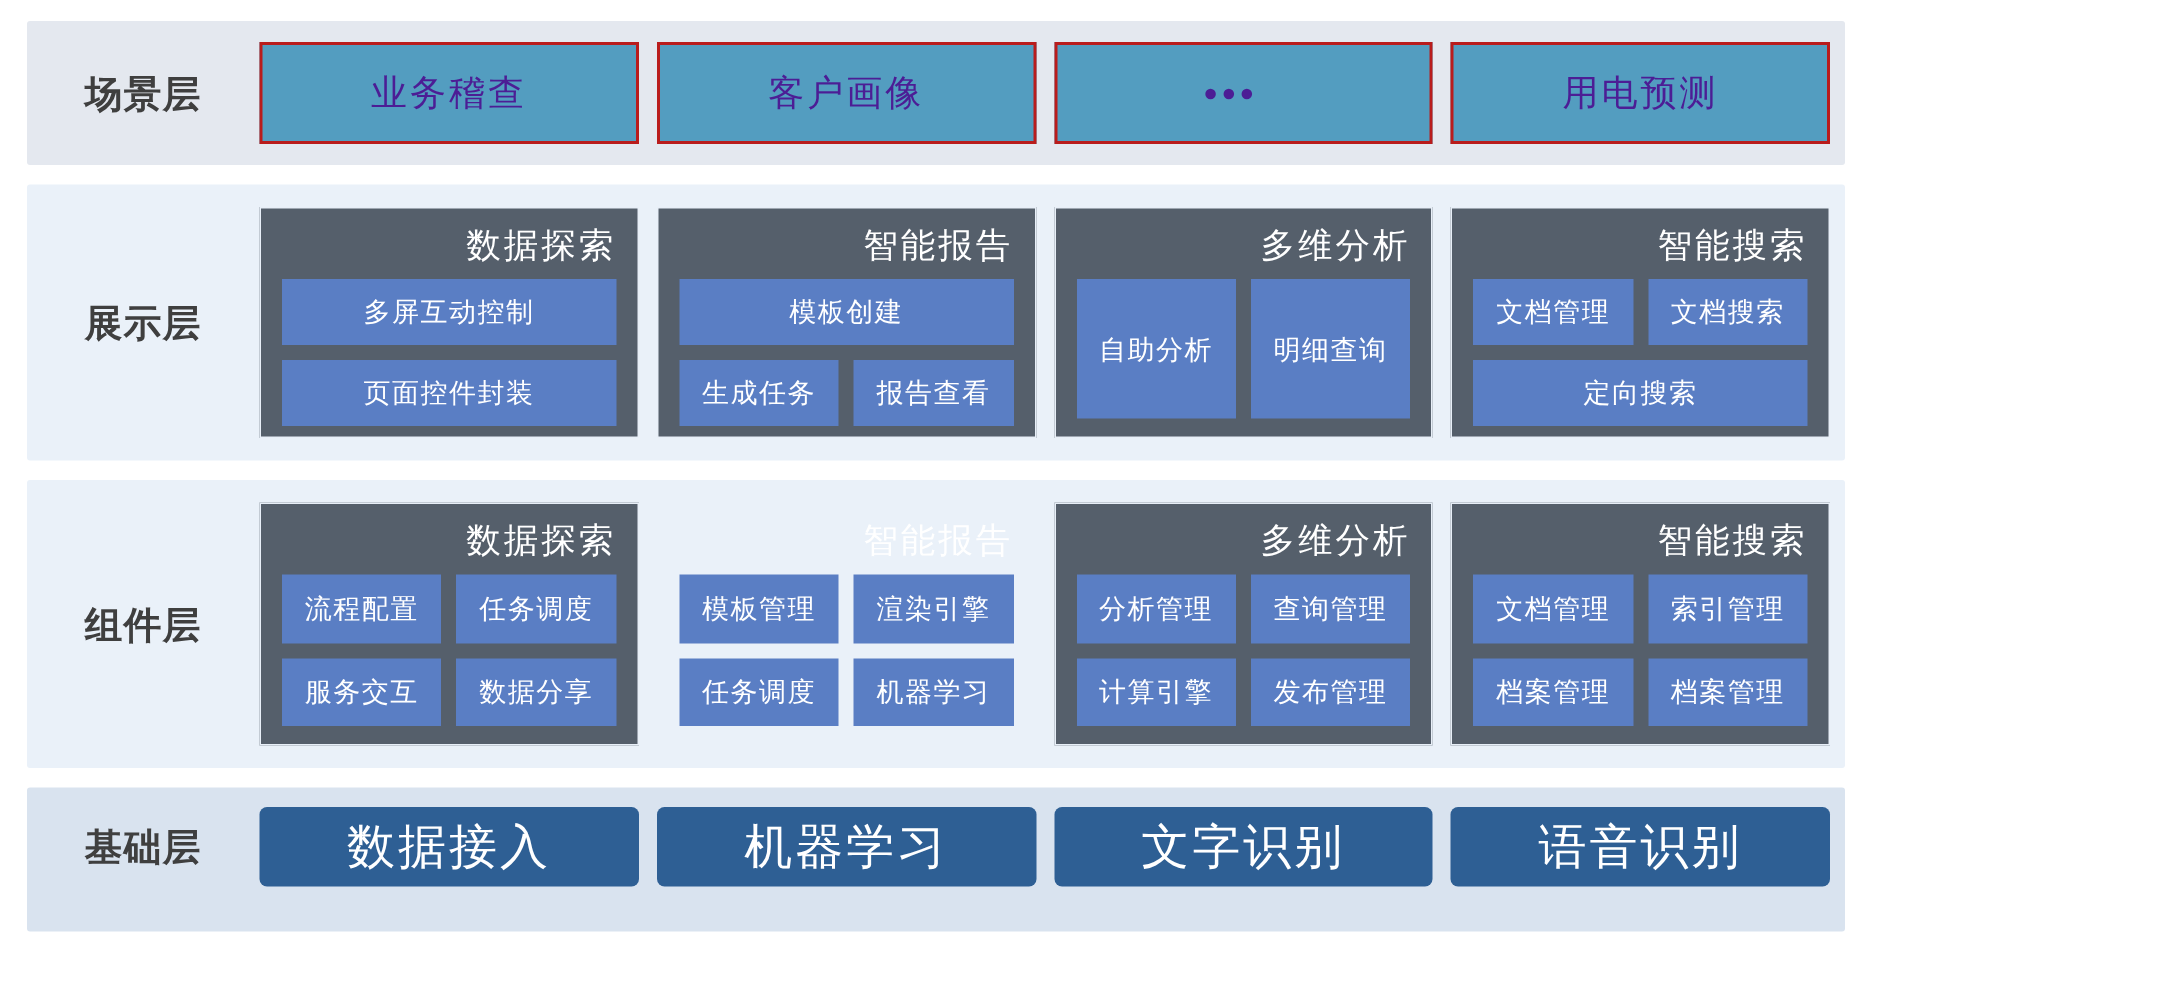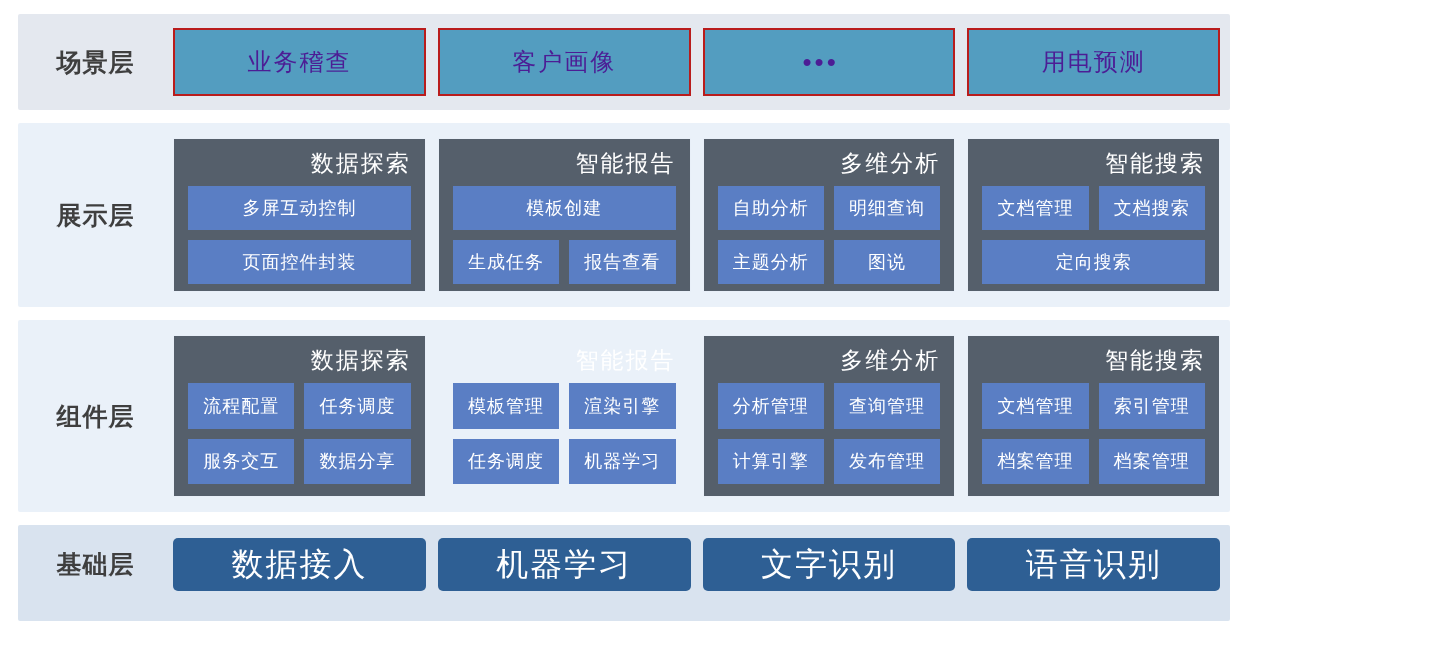--- a/index.html
+++ b/index.html
@@ -175,24 +175,20 @@
           </div>
         </div>
         <div class="col">
           <div class="card">
             <div class="card-title">多维分析</div>
             <div class="card-body">
               <div class="card-line">
                 <div class="chip">自助分析</div>
                 <div class="chip">明细查询</div>
               </div>
-              <div class="card-line">
-                <div class="chip">主题分析</div>
-                <div class="chip">图说</div>
-              </div>
             </div>
           </div>
         </div>
         <div class="col">
           <div class="card">
             <div class="card-title">智能搜索</div>
             <div class="card-body">
               <div class="card-line">
                 <div class="chip">文档管理</div>
                 <div class="chip">文档搜索</div>

